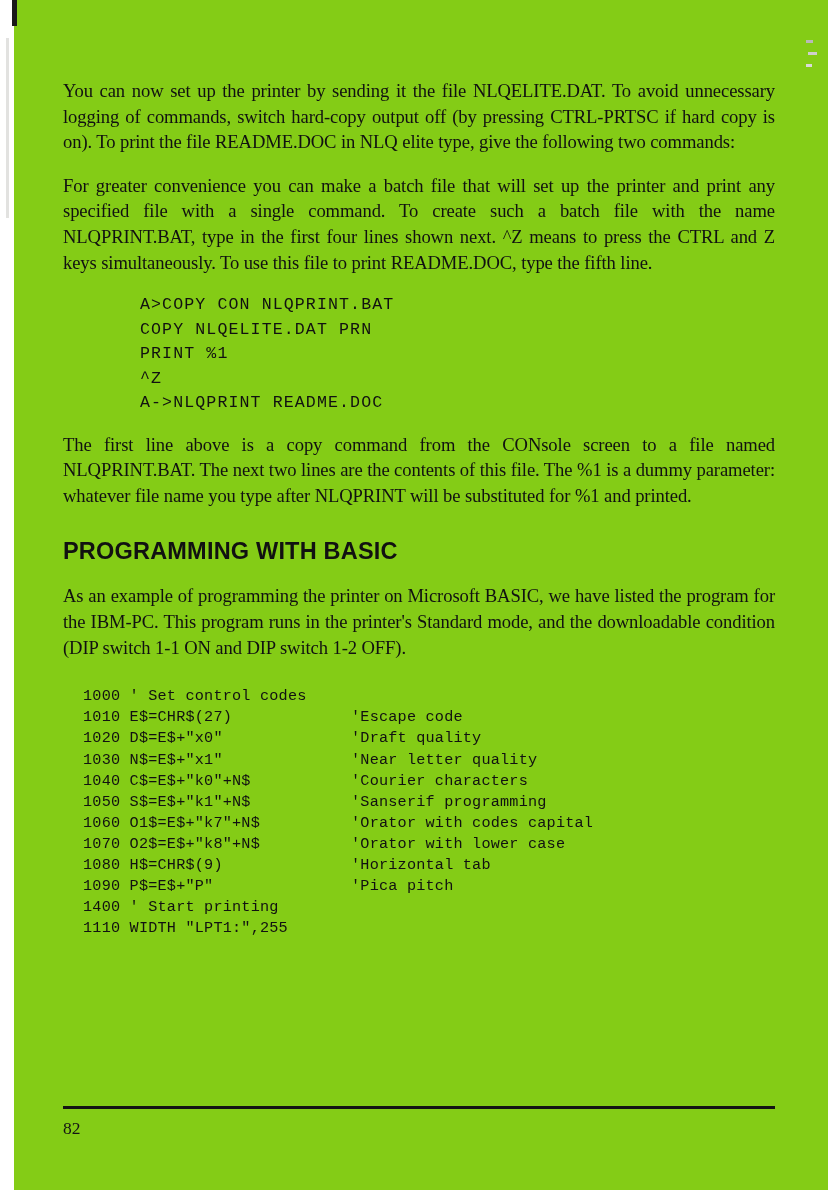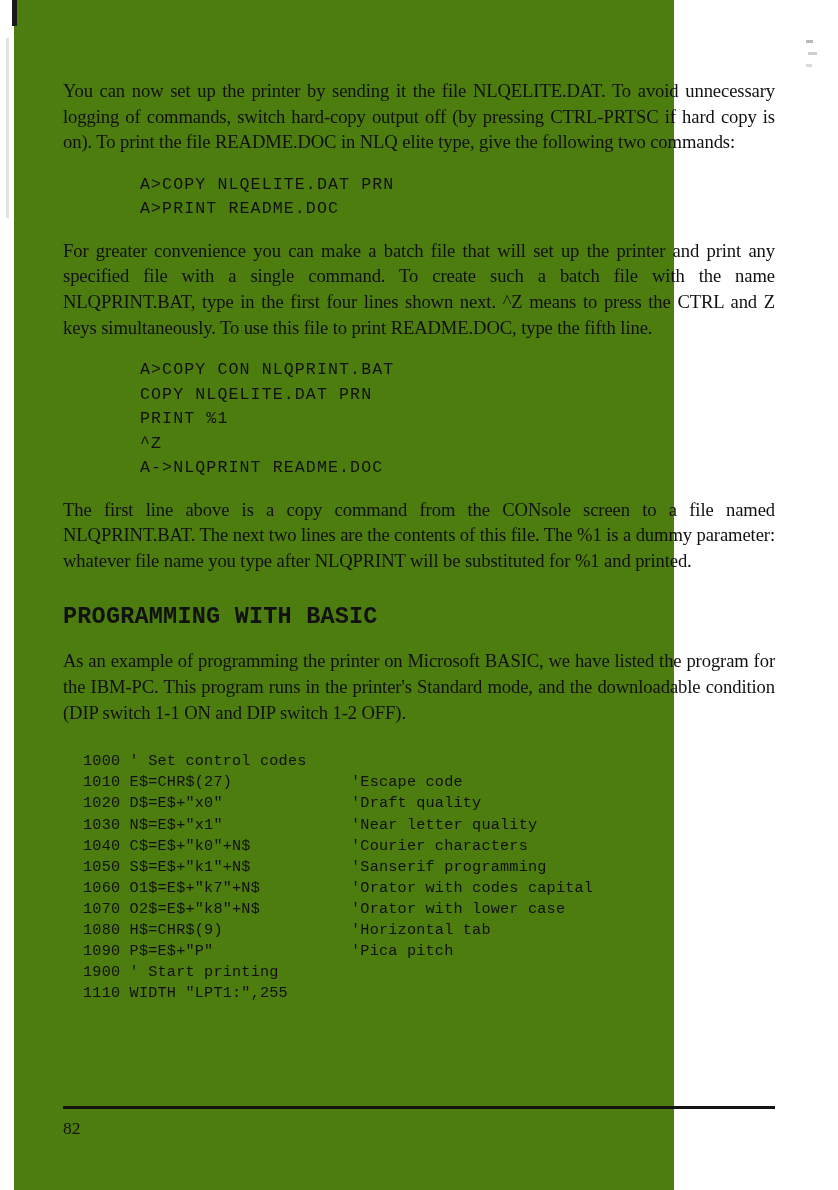--- a/index.html
+++ b/index.html
@@ -11,23 +11,23 @@
     width: 838px;
     height: 1190px;
     position: relative;
     font-family: "Liberation Serif", serif;
     color: #111111;
     overflow: hidden;
   }
   .page {
     position: absolute;
     left: 0; top: 0;
-    width: 674px;
+    width: 828px;
     height: 1190px;
-    background: #4d7c0f;
+    background: #84cc16;
   }
   
   .edge-left {
     position: absolute;
     left: 0; top: 0;
     width: 14px; height: 1190px;
     background: #ffffff;
   }
   .edge-mark-a {
     position: absolute;
@@ -84,21 +84,21 @@
     font-size: 16.6px;
     line-height: 24.5px;
     margin: 0 0 16px 0;
     padding: 0 0 0 77px;
     white-space: pre;
     letter-spacing: 1.1px;
     color: #111111;
   }
 
   h2.section-head {
-    font-family: Liberation Mono, monospace;
+    font-family: Liberation Sans, sans-serif;
     font-size: 23.5px;
     font-weight: bold;
     letter-spacing: 0.2px;
     margin: 30px 0 18px 0;
   }
 
   .listing {
     margin-top: 26px;
     font-family: "Liberation Mono", monospace;
     font-size: 15.2px;
@@ -146,22 +146,20 @@
   <div class="edge-mark-a"></div>
   <div class="edge-mark-b"></div>
   <div class="corner-speck1"></div>
   <div class="corner-speck2"></div>
   <div class="corner-speck3"></div>
 
   <div class="content">
 
     <p class="body-para">You can now set up the printer by sending it the file NLQELITE.DAT. To avoid unnecessary logging of commands, switch hard-copy output off (by pressing CTRL-PRTSC if hard copy is on). To print the file README.DOC in NLQ elite type, give the following two commands:</p>
 
-    <pre class="code-block">A&gt;COPY NLQELITE.DAT PRN
-A&gt;PRINT README.DOC</pre>
 
     <p class="body-para">For greater convenience you can make a batch file that will set up the printer and print any specified file with a single command. To create such a batch file with the name NLQPRINT.BAT, type in the first four lines shown next. ^Z means to press the CTRL and Z keys simultaneously. To use this file to print README.DOC, type the fifth line.</p>
 
     <pre class="code-block">A&gt;COPY CON NLQPRINT.BAT
 COPY NLQELITE.DAT PRN
 PRINT %1
 ^Z
 A-&gt;NLQPRINT README.DOC</pre>
 
     <p class="body-para">The first line above is a copy command from the CONsole screen to a file named NLQPRINT.BAT. The next two lines are the contents of this file. The %1 is a dummy parameter: whatever file name you type after NLQPRINT will be substituted for %1 and printed.</p>
@@ -205,21 +203,21 @@
       </div>
       <div class="listing-row">
         <span class="listing-code">1080 H$=CHR$(9)</span>
         <span class="listing-comment">'Horizontal tab</span>
       </div>
       <div class="listing-row">
         <span class="listing-code">1090 P$=E$+"P"</span>
         <span class="listing-comment">'Pica pitch</span>
       </div>
       <div class="listing-row">
-        <span class="listing-code">1900 ' Start printing</span>
+        <span class="listing-code">1400 ' Start printing</span>
         <span class="listing-comment"></span>
       </div>
       <div class="listing-row">
         <span class="listing-code">1110 WIDTH "LPT1:",255</span>
         <span class="listing-comment"></span>
       </div>
     </div>
 
   </div>
 

